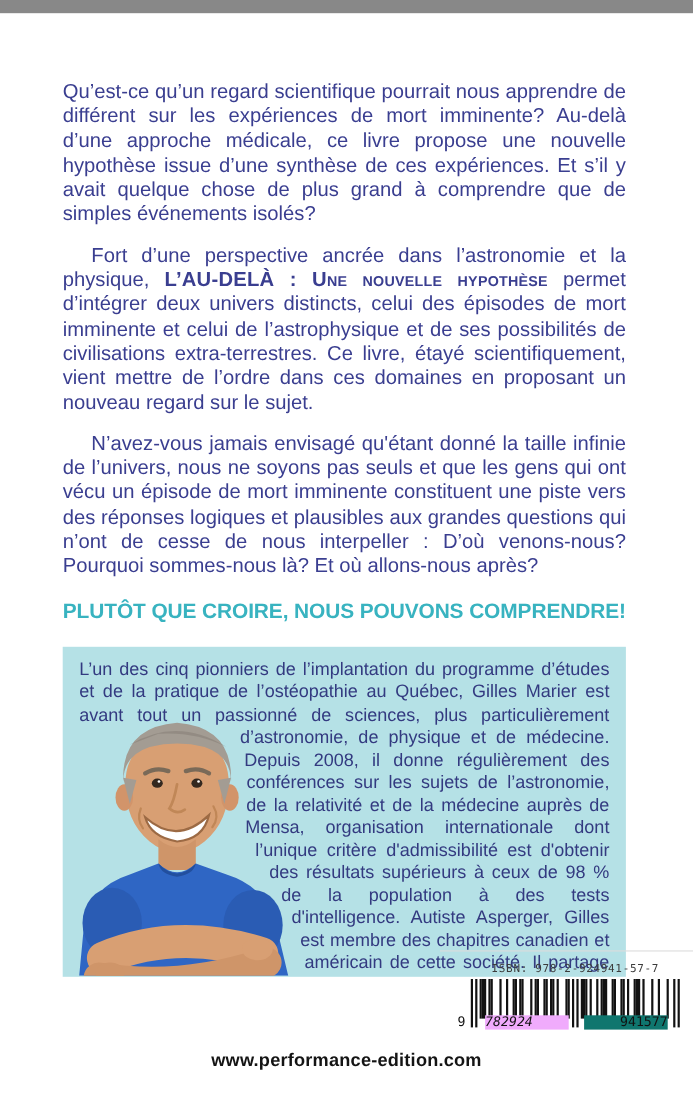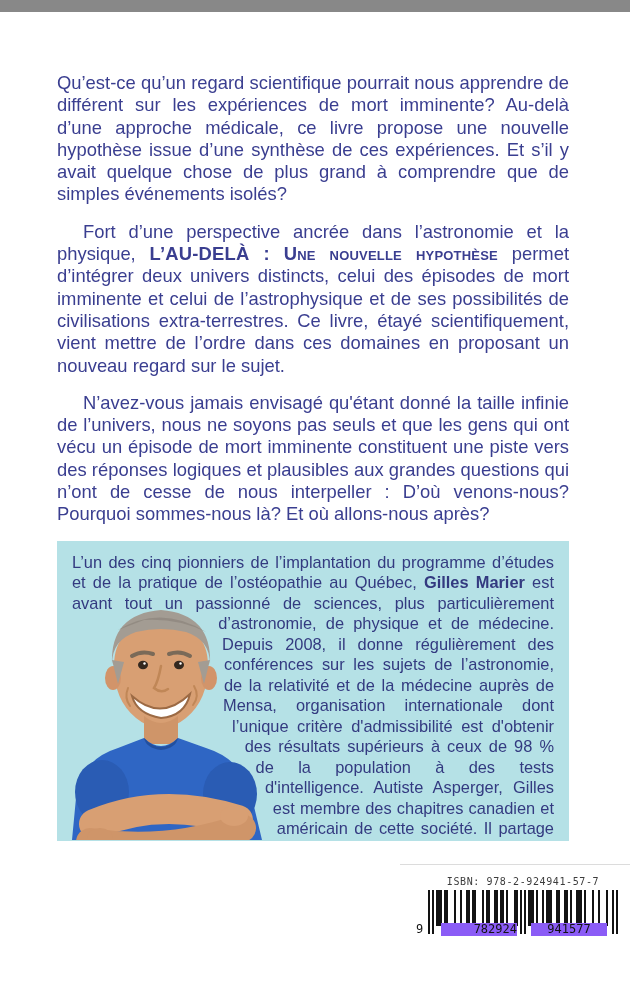--- a/index.html
+++ b/index.html
@@ -30,21 +30,21 @@
   .bio-box{
     box-sizing:border-box;
     width:512px;height:300px;
     background:#b5e1e6;
     padding:11px 15px 0 15px;
     overflow:hidden;
   }
   .bio-text{
     color:#333a80;font-size:16.4px;line-height:20.5px;text-align:justify;
   }
-  .author-name{ font-weight:bold; }
+  .author-name{ font-weight:normal; }
   .portrait-float{
     float:left;width:205px;height:288px;margin:0 6px 0 -6px;
     shape-outside:polygon(0 64px,130px 64px,148px 84px,152px 120px,150px 170px,168px 196px,186px 230px,200px 262px,205px 288px,0 288px);
   }
   .portrait-float svg{display:block;}
   .barcode-hairline{
     position:absolute;left:400px;right:0;top:852px;
     border-top:1px solid #dcdcdc;height:0;
   }
   .barcode-block{
@@ -63,40 +63,41 @@
   }
   .bars i.b{ background:#121212; }
   .bars i.tall{ height:44px; }
   .bars i.short{ height:36px; }
   .ean-digits{
     position:absolute;top:33px;left:0;width:190px;
     font-family:"DejaVu Sans Mono", monospace;
     font-size:12px;color:#121212;line-height:13px;text-align:left;
   }
   .ean-digits .d9{ position:absolute;left:-12px;top:0; }
-  .ean-digits .g1{ position:absolute;left:13px;top:0;width:76px;text-align:right;background:#8b5cf6; }
-  .ean-digits .g2{ position:absolute;left:103px;top:0;width:76px;text-align:center;background:#8b5cf6; }
+  .ean-digits .g1{ position:absolute;left:13px;top:0;width:76px;text-align:left;background:#f0abfc;font-style:italic; }
+  .ean-digits .g2{ position:absolute;left:103px;top:0;width:76px;text-align:right;background:#0f766e; }
   .site-url{
     position:absolute;left:0;top:943px;width:630px;text-align:center;
     color:#141414;font-weight:bold;font-size:16.5px;letter-spacing:0.2px;
   }
 </style>
 </head>
 <body>
 
 <div class="page">
 
   <div class="content">
 
     <p class="para">Qu’est-ce qu’un regard scientifique pourrait nous apprendre de différent sur les expériences de mort imminente? Au-delà d’une approche médicale, ce livre propose une nouvelle hypothèse issue d’une synthèse de ces expériences. Et s’il y avait quelque chose de plus grand à comprendre que de simples événements isolés?</p>
 
     <p class="para indent"><span>Fort d’une perspective ancrée dans l’astronomie et la physique, </span><span class="book-title">L’AU-DELÀ : Une nouvelle hypothèse</span><span> permet d’intégrer deux univers distincts, celui des épisodes de mort imminente et celui de l’astrophysique et de ses possibilités de civilisations extra-terrestres. Ce livre, étayé scientifiquement, vient mettre de l’ordre dans ces domaines en proposant un nouveau regard sur le sujet.</span></p>
 
     <p class="para indent">N’avez-vous jamais envisagé qu'étant donné la taille infinie de l’univers, nous ne soyons pas seuls et que les gens qui ont vécu un épisode de mort imminente constituent une piste vers des réponses logiques et plausibles aux grandes questions qui n’ont de cesse de nous interpeller : D’où venons-nous? Pourquoi sommes-nous là? Et où allons-nous après?</p>
 
+    <div class="headline">PLUTÔT QUE CROIRE, NOUS POUVONS COMPRENDRE!</div>
 
     <div class="bio-box">
       <div class="portrait-float">
 
         <svg viewBox="0 0 205 288" width="205" height="288">
 
           <path d="M48,114 Q48,72 95,70 Q142,72 142,114 Q142,148 120,166 Q108,176 95,176 Q82,176 70,166 Q48,148 48,114 Z" fill="#d89f73"></path>
 
           <ellipse cx="47" cy="126" rx="8" ry="12" fill="#d2946a"></ellipse>
           <ellipse cx="143" cy="126" rx="8" ry="12" fill="#d2946a"></ellipse>
@@ -148,14 +149,15 @@
     <div class="isbn-label">ISBN: 978-2-924941-57-7</div>
     <div class="bars" id="barcode-bars"><i class="b tall"></i><i class="tall"></i><i class="b tall"></i><i class="short"></i><i class="b short"></i><i class="b short"></i><i class="b short"></i><i class="short"></i><i class="b short"></i><i class="b short"></i><i class="short"></i><i class="short"></i><i class="short"></i><i class="b short"></i><i class="short"></i><i class="short"></i><i class="b short"></i><i class="short"></i><i class="short"></i><i class="b short"></i><i class="b short"></i><i class="short"></i><i class="b short"></i><i class="b short"></i><i class="short"></i><i class="short"></i><i class="short"></i><i class="b short"></i><i class="short"></i><i class="b short"></i><i class="b short"></i><i class="short"></i><i class="short"></i><i class="b short"></i><i class="b short"></i><i class="short"></i><i class="b short"></i><i class="b short"></i><i class="short"></i><i class="b short"></i><i class="short"></i><i class="short"></i><i class="short"></i><i class="b short"></i><i class="b short"></i><i class="tall"></i><i class="b tall"></i><i class="tall"></i><i class="b tall"></i><i class="tall"></i><i class="b short"></i><i class="b short"></i><i class="b short"></i><i class="short"></i><i class="b short"></i><i class="short"></i><i class="short"></i><i class="b short"></i><i class="short"></i><i class="b short"></i><i class="b short"></i><i class="b short"></i><i class="short"></i><i class="short"></i><i class="b short"></i><i class="b short"></i><i class="short"></i><i class="short"></i><i class="b short"></i><i class="b short"></i><i class="short"></i><i class="b short"></i><i class="short"></i><i class="short"></i><i class="b short"></i><i class="b short"></i><i class="b short"></i><i class="short"></i><i class="b short"></i><i class="short"></i><i class="short"></i><i class="short"></i><i class="b short"></i><i class="short"></i><i class="short"></i><i class="b short"></i><i class="short"></i><i class="short"></i><i class="short"></i><i class="b short"></i><i class="short"></i><i class="short"></i><i class="b tall"></i><i class="tall"></i><i class="b tall"></i>
       <div class="ean-digits">
         <span class="d9">9</span>
         <span class="g1">782924</span>
         <span class="g2">941577</span>
       </div>
     </div>
   </div>
 
+  <div class="site-url">www.performance-edition.com</div>
 
 </div>
 
 </body></html>

